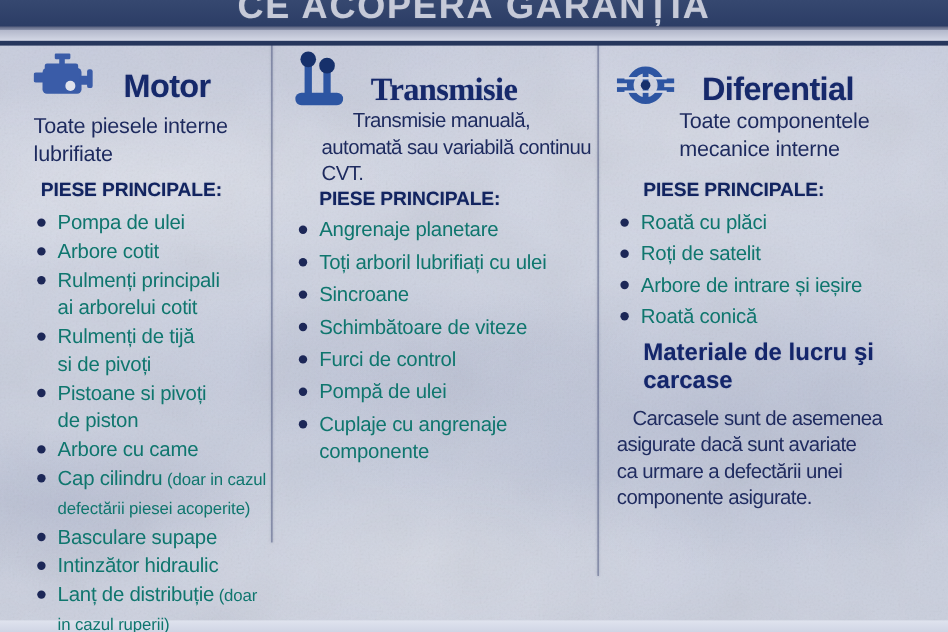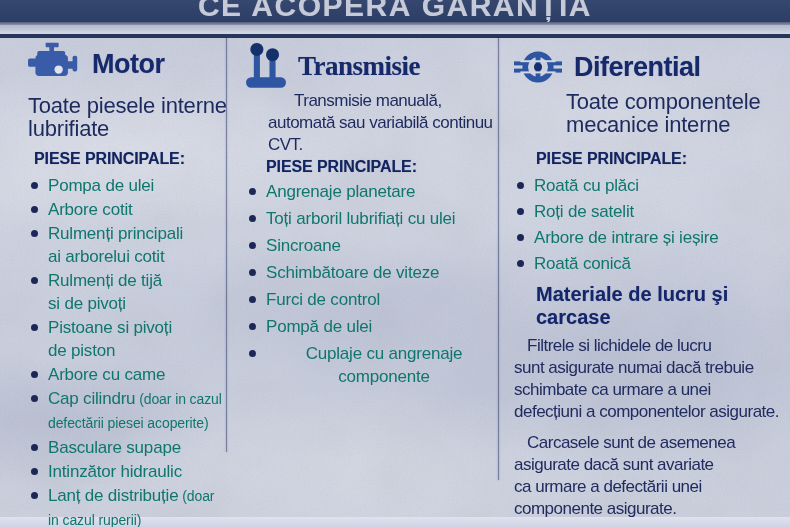--- a/index.html
+++ b/index.html
@@ -40,49 +40,49 @@
   
   .divider{position:absolute;width:1px;z-index:2;background:rgba(32,44,92,.5);
     box-shadow:0 0 2px rgba(32,44,92,.35);}
   .divider.d1{left:226px;top:36px;height:416px;}
   .divider.d2{left:498px;top:36px;height:444px;}
   
   .col{position:absolute;z-index:4;color:#1e2a5f;}
   .col-motor{left:28px;top:40px;width:200px;}
   .col-transmisie{left:246px;top:42px;width:256px;}
   .col-diferential{left:514px;top:44px;width:270px;}
-  .icon-row{display:flex;align-items:center;gap:12px;}
+  .icon-row{display:flex;align-items:flex-end;gap:23px;}
   .col-motor .icon-row{height:48px;}
   .col-transmisie .icon-row{height:48px;font-family:Liberation Serif, serif;}
   .col-diferential .icon-row{height:46px;}
   .col-title{
     font-size:27px;font-weight:700;color:#16296b;letter-spacing:-.5px;
     text-shadow:0 0 1px rgba(22,41,107,.3);
   }
   .subtitle{
     white-space:pre-line;width:max-content;
-    font-size:22px;line-height:23px;color:#1d2a5e;letter-spacing:-.2px;
+    font-size:18px;line-height:23px;color:#1d2a5e;letter-spacing:-.2px;
   }
   .col-motor .subtitle{margin-top:6px;}
   .col-transmisie .subtitle{margin-top:0;margin-left:22px;text-indent:26px;
     font-size:17px;line-height:22px;letter-spacing:-.5px;}
   .col-diferential .subtitle{margin-top:0;margin-left:52px;}
   .section-label{
     font-size:16px;font-weight:700;color:#122460;letter-spacing:-.1px;
     text-shadow:0 0 1px rgba(18,36,96,.3);
   }
   .col-motor .section-label{margin-top:10px;margin-left:6px;}
   .col-transmisie .section-label{margin-top:2px;margin-left:20px;}
   .col-diferential .section-label{margin-top:14px;margin-left:22px;}
   ul.items{list-style:none;margin:6px 0 0 0;padding:0;}
   .col-transmisie ul.items{margin-top:4px;}
   ul.items li{display:flex;align-items:flex-start;
     font-size:17px;line-height:23px;letter-spacing:-.2px;color:#0f766e;}
   .col-motor ul.items li{margin-bottom:1px;}
-  .col-transmisie ul.items li{margin-bottom:4px;text-align:center;}
+  .col-transmisie ul.items li{margin-bottom:4px;}
   .col-diferential ul.items li{margin-bottom:3px;}
   .bullet{flex:none;width:7px;height:7px;border-radius:50%;background:#1c2757;
     margin:8px 10px 0 3px;}
   .li-body{white-space:pre-line;width:max-content;}
   .li-note{font-size:14px;letter-spacing:-.1px;}
   .materials-heading{
     white-space:pre-line;width:max-content;margin:8px 0 0 22px;
     font-size:20px;line-height:23px;font-weight:700;color:#14266b;
     text-shadow:0 0 1px rgba(20,38,107,.3);
   }
@@ -301,23 +301,19 @@
         <span class="li-body"><span>Arbore de intrare și ieșire</span></span>
       </li>
 
       <li>
         <span class="bullet"></span>
         <span class="li-body"><span>Roată conică</span></span>
       </li>
     </ul>
   <div class="materials-heading">Materiale de lucru şi
 carcase</div>
-  <p class="materials-p p1">Filtrele si lichidele de lucru
-sunt asigurate numai dacă trebuie
-schimbate ca urmare a unei
-defecțiuni a componentelor asigurate.</p>
   <p class="materials-p p2">Carcasele sunt de asemenea
 asigurate dacă sunt avariate
 ca urmare a defectării unei
 componente asigurate.</p>
 </section>
 
 <div class="bottomband"></div>
 
 </body></html>

